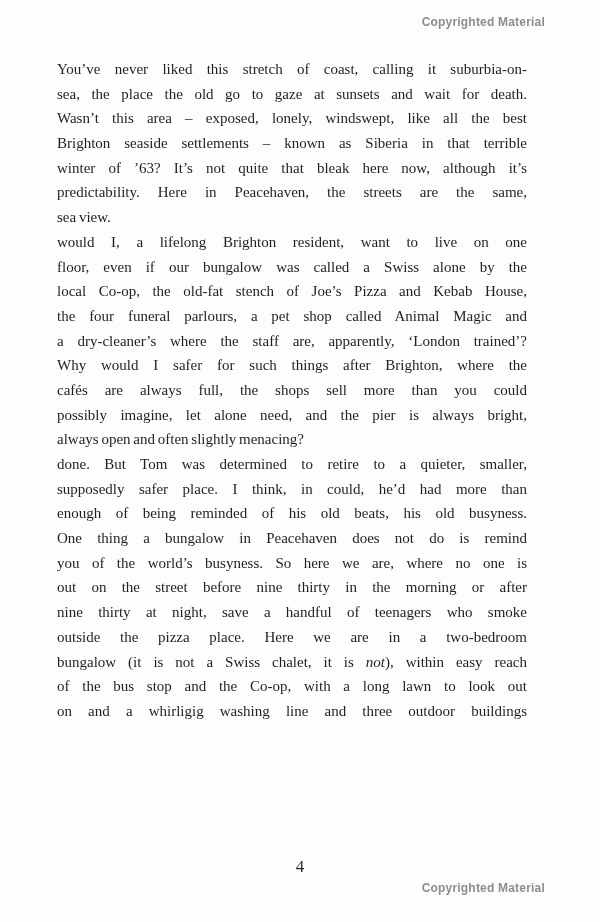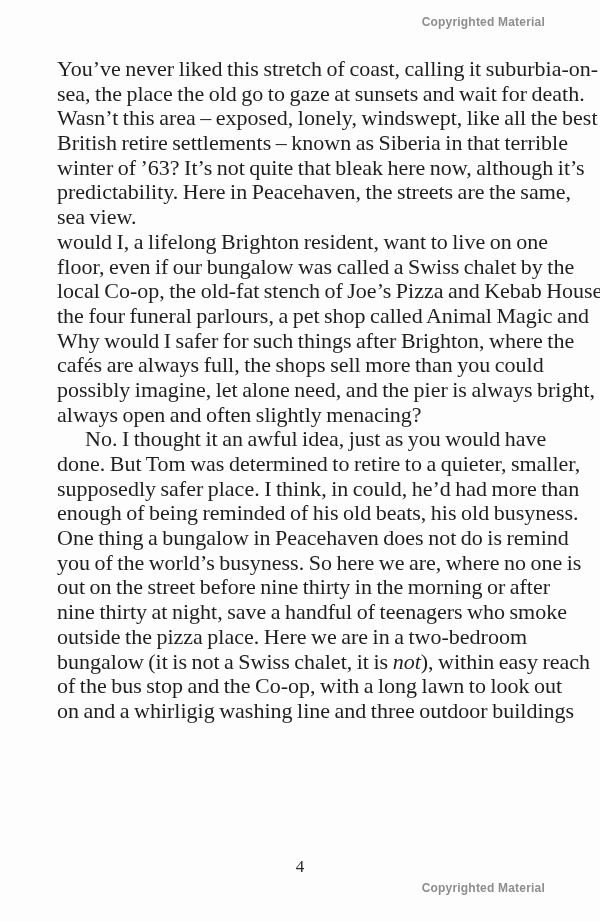--- a/index.html
+++ b/index.html
@@ -26,21 +26,21 @@
   }
   .notice-top { top: 15px; }
   .notice-bottom { top: 881px; }
   .page-text {
     position: absolute;
     left: 57px;
     top: 57px;
     width: 470px;
   }
   .line {
-    font-size: 22px;
+    font-size: 15px;
     line-height: 24.7px;
     height: 24.7px;
     word-spacing: -1px;
     text-align: justify;
     text-align-last: justify;
     -moz-text-align-last: justify;
     white-space: nowrap;
     overflow: visible;
   }
   .line.indent { padding-left: 28px; }
@@ -63,33 +63,33 @@
 </style>
 </head>
 <body style="background-color: rgb(253, 253, 253); color: rgb(31, 31, 31);">
 
 <div class="notice notice-top" style="color: rgb(141, 141, 141);">Copyrighted Material</div>
 
 <div class="page-text">
     <div class="line">You’ve never liked this stretch of coast, calling it suburbia-on-</div>
     <div class="line">sea, the place the old go to gaze at sunsets and wait for death.</div>
     <div class="line">Wasn’t this area – exposed, lonely, windswept, like all the best</div>
-    <div class="line">British retire settlements – known as Siberia in that terrible</div>
+    <div class="line">Brighton seaside settlements – known as Siberia in that terrible</div>
     <div class="line">winter of ’63? It’s not quite that bleak here now, although it’s</div>
     <div class="line">predictability. Here in Peacehaven, the streets are the same,</div>
     <div class="line lastline">sea view.</div>
     <div class="line">would I, a lifelong Brighton resident, want to live on one</div>
-    <div class="line">floor, even if our bungalow was called a Swiss chalet by the</div>
+    <div class="line">floor, even if our bungalow was called a Swiss alone by the</div>
     <div class="line">local Co-op, the old-fat stench of Joe’s Pizza and Kebab House,</div>
     <div class="line">the four funeral parlours, a pet shop called Animal Magic and</div>
+    <div class="line">a dry-cleaner’s where the staff are, apparently, ‘London trained’?</div>
     <div class="line">Why would I safer for such things after Brighton, where the</div>
     <div class="line">cafés are always full, the shops sell more than you could</div>
     <div class="line">possibly imagine, let alone need, and the pier is always bright,</div>
     <div class="line lastline">always open and often slightly menacing?</div>
-    <div class="line indent">No. I thought it an awful idea, just as you would have</div>
     <div class="line">done. But Tom was determined to retire to a quieter, smaller,</div>
     <div class="line">supposedly safer place. I think, in could, he’d had more than</div>
     <div class="line">enough of being reminded of his old beats, his old busyness.</div>
     <div class="line">One thing a bungalow in Peacehaven does not do is remind</div>
     <div class="line">you of the world’s busyness. So here we are, where no one is</div>
     <div class="line">out on the street before nine thirty in the morning or after</div>
     <div class="line">nine thirty at night, save a handful of teenagers who smoke</div>
     <div class="line">outside the pizza place. Here we are in a two-bedroom</div>
     <div class="line">bungalow (it is not a Swiss chalet, it is <em>not</em>), within easy reach</div>
     <div class="line">of the bus stop and the Co-op, with a long lawn to look out</div>

